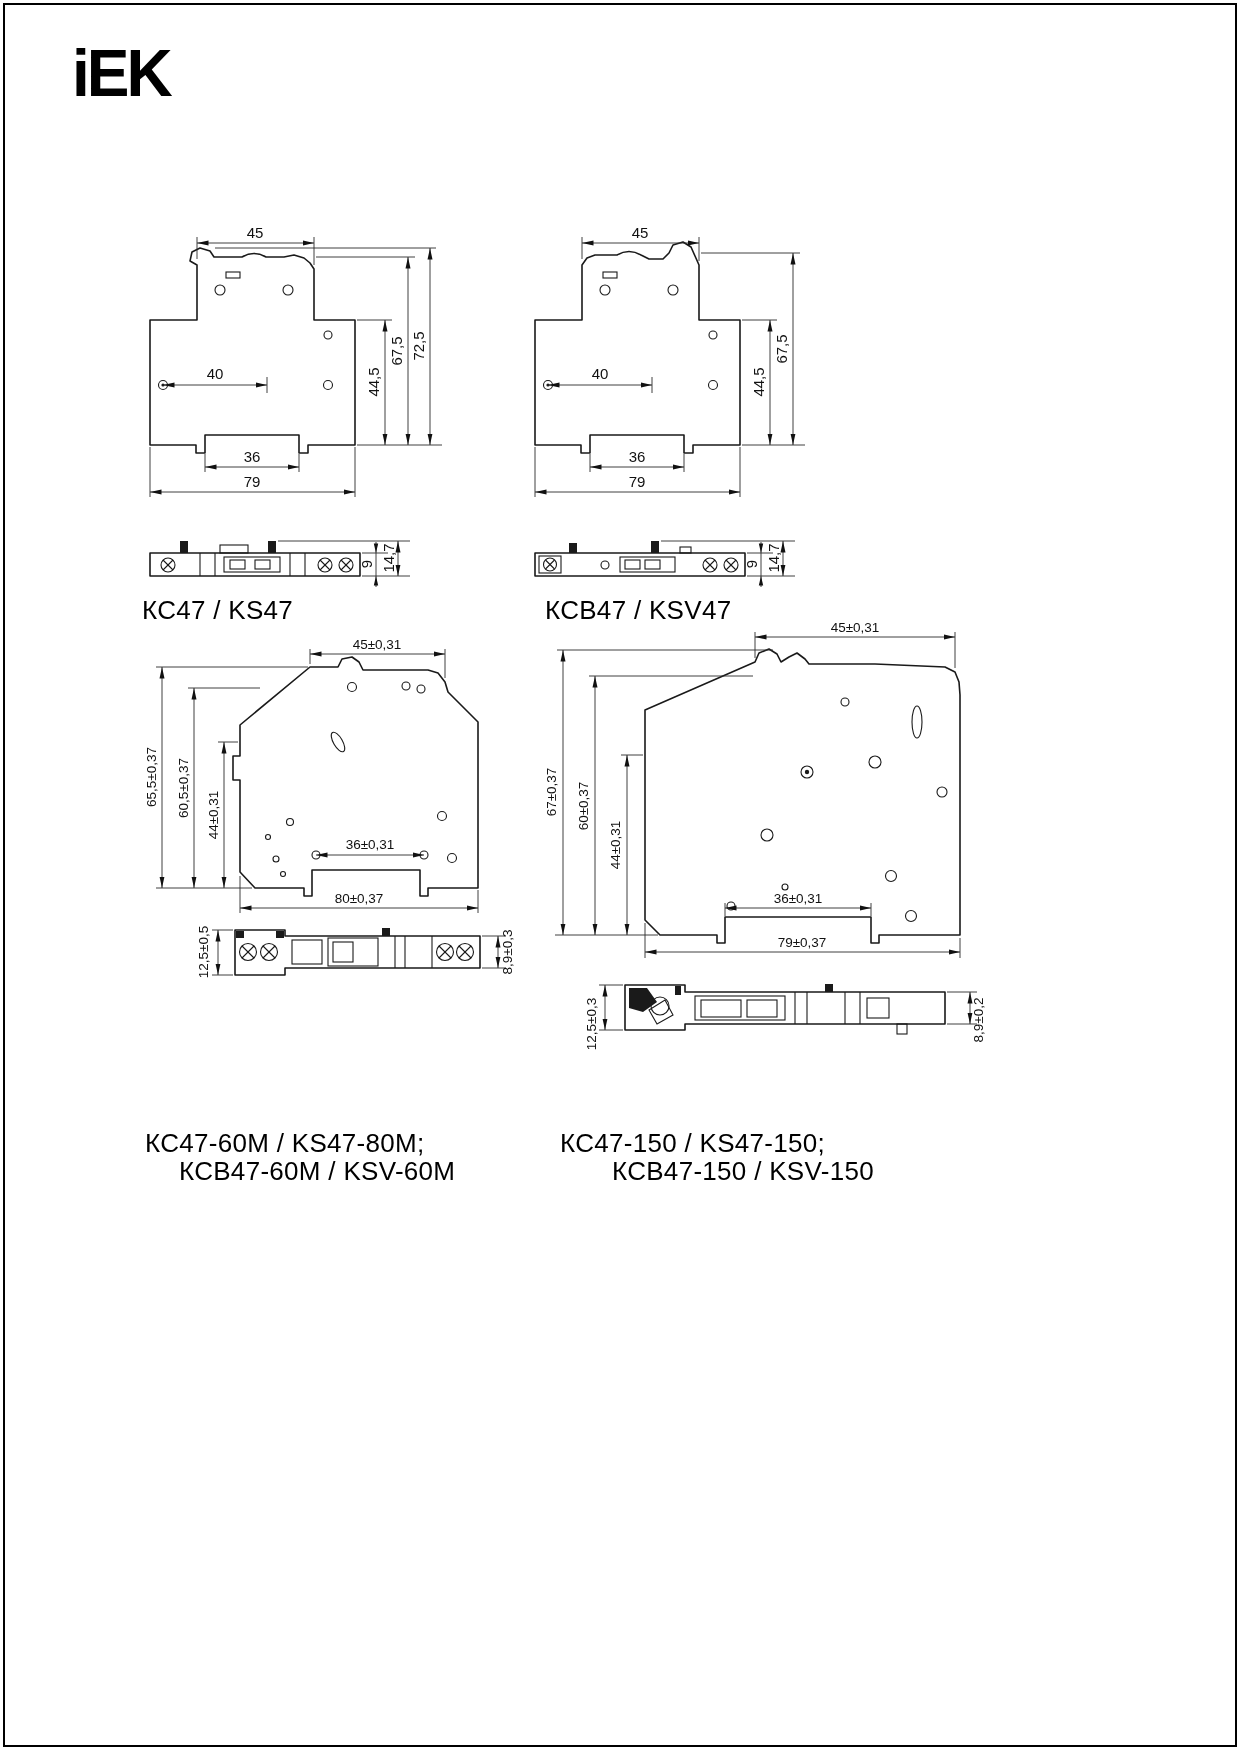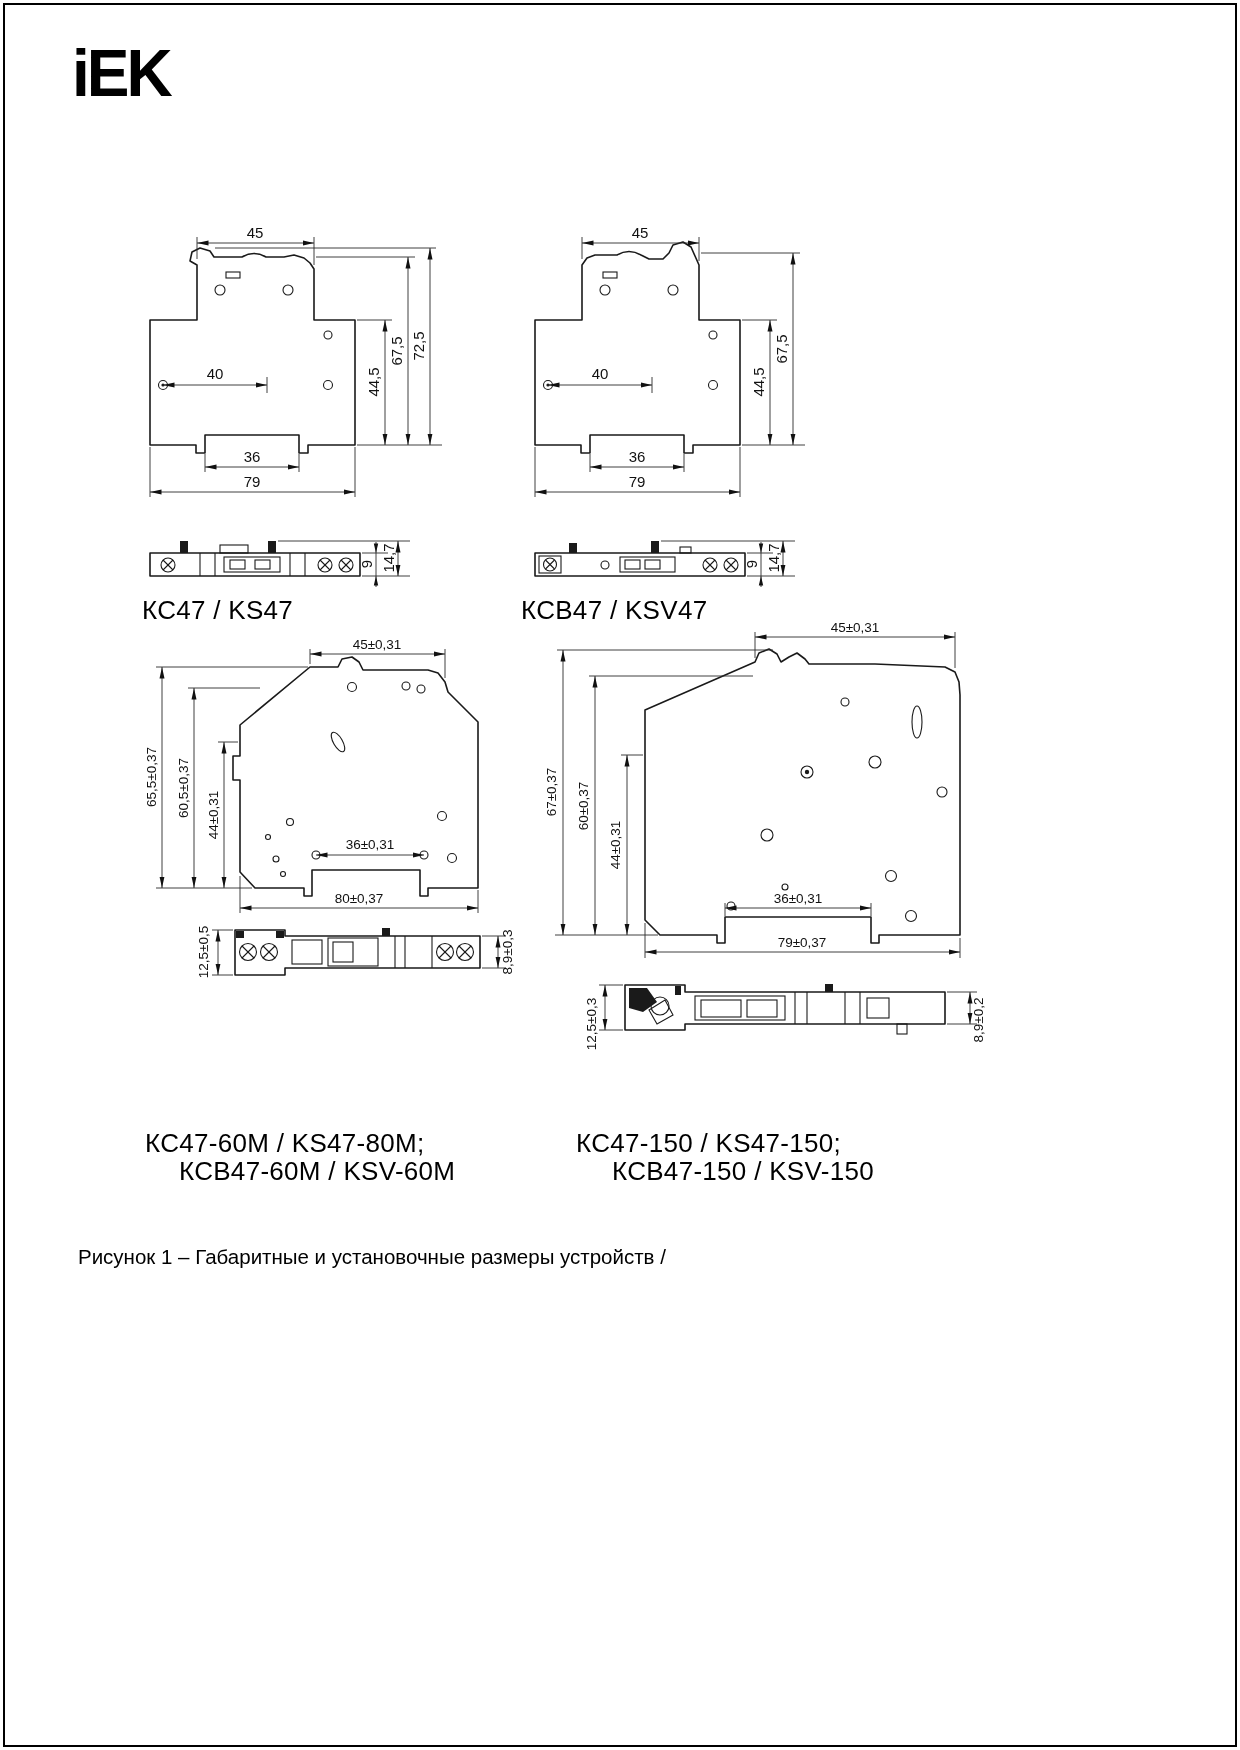--- a/index.html
+++ b/index.html
@@ -176,21 +176,21 @@
           <line class="ext" x1="242" y1="381" x2="290" y2="381"></line>
         <line class="ext" x1="256" y1="347" x2="256" y2="392"></line>
         <polygon fill="#111" points="256,358 253.8,348.5 258.2,348.5"></polygon>
         <polygon fill="#111" points="256,381 253.8,390.5 258.2,390.5"></polygon>
         <text class="t" transform="rotate(-90 252 369)" x="252" y="369" text-anchor="middle">9</text>
         <line class="ext" x1="156" y1="346" x2="290" y2="346"></line>
         <line class="dim" x1="278" y1="346" x2="278" y2="381" marker-start="url(#a2)" marker-end="url(#a2)"></line>
         <text class="t" transform="rotate(-90 274 363)" x="274" y="363" text-anchor="middle">14,7</text>
       </g>
     </svg>
-    <div class="lbl" style="left:16px;top:400px;">КСВ47 / KSV47</div>
+    <div class="lbl" style="left:40px;top:400px;">КСВ47 / KSV47</div>
   </div>
 
   <div class="abs" style="left:140px;top:630px;width:380px;height:565px;">
     <svg width="380" height="365" viewBox="0 0 380 365">
       <defs>
         <marker id="a3" viewBox="0 0 12 6" refX="11.5" refY="3" markerWidth="12" markerHeight="6" orient="auto-start-reverse" markerUnits="userSpaceOnUse">
           <path d="M11.5,3 L0,.5 L0,5.5 Z" fill="#111"></path>
         </marker>
       </defs>
       <g>
@@ -343,18 +343,17 @@
           <line class="ext" x1="78" y1="410" x2="54" y2="410"></line>
         <line class="dim" x1="60" y1="365" x2="60" y2="410" marker-start="url(#a4)" marker-end="url(#a4)"></line>
         <text class="t ts" transform="rotate(-90 51 404)" x="51" y="404" text-anchor="middle">12,5±0,3</text>
 
         <line class="ext" x1="402" y1="372" x2="432" y2="372"></line>
           <line class="ext" x1="402" y1="404" x2="432" y2="404"></line>
         <line class="dim" x1="425" y1="372" x2="425" y2="404" marker-start="url(#a4)" marker-end="url(#a4)"></line>
         <text class="t ts" transform="rotate(-90 438 400)" x="438" y="400" text-anchor="middle">8,9±0,2</text>
       </g>
     </svg>
-    <div class="lbl" style="left:31px;top:508px;">КС47-150 / KS47-150;</div>
+    <div class="lbl" style="left:15px;top:508px;">КС47-150 / KS47-150;</div>
     <div class="lbl" style="left:27px;top:536px;margin-left:40px;">КСВ47-150 / KSV-150</div>
   </div>
 
-  <div class="cap" style="top:1245px;">Рисунок 1 – Габаритные и установочные размеры устройств /</div>
 </div>
 
 </body></html>

